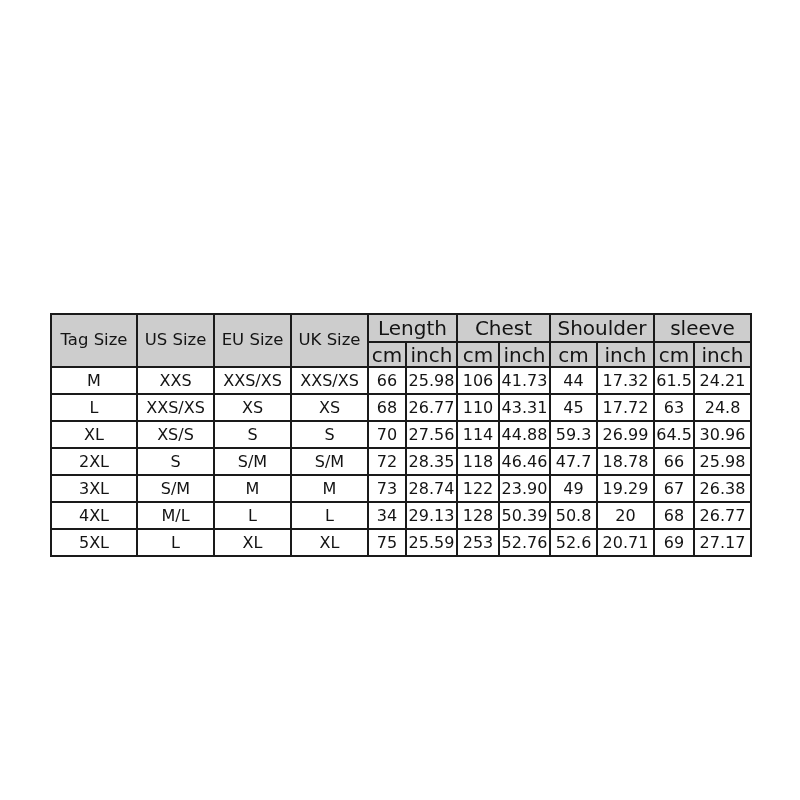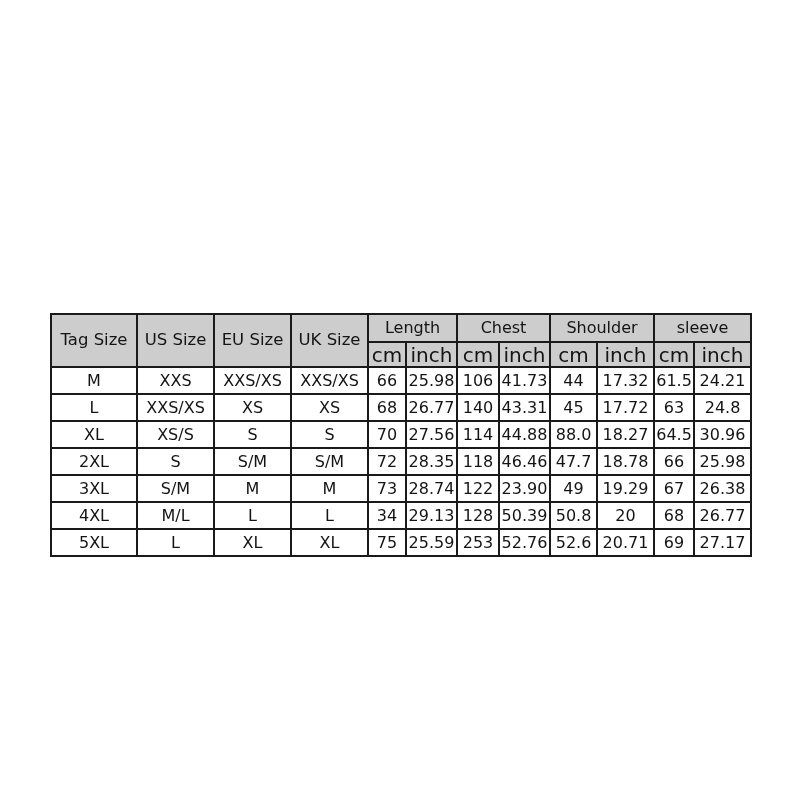--- a/index.html
+++ b/index.html
@@ -43,21 +43,21 @@
     overflow: hidden;
   }
 
   
   table.size-chart thead th {
     background: #cdcdcd;
   }
 
   th.grp-head {
     height: 26px;
-    font-size: 16px;
+    font-size: 20px;
   }
   th.sub-head {
     height: 23px;
     font-size: 20px;
   }
   th.tall-head {
     height: 49px;
     font-size: 16.5px;
   }
 
@@ -137,38 +137,38 @@
           <td>61.5</td>
           <td>24.21</td>
         </tr>
         <tr>
           <td>L</td>
           <td>XXS/XS</td>
           <td>XS</td>
           <td>XS</td>
           <td>68</td>
           <td>26.77</td>
-          <td>140</td>
+          <td>110</td>
           <td>43.31</td>
           <td>45</td>
           <td>17.72</td>
           <td>63</td>
           <td>24.8</td>
         </tr>
         <tr>
           <td>XL</td>
           <td>XS/S</td>
           <td>S</td>
           <td>S</td>
           <td>70</td>
           <td>27.56</td>
           <td>114</td>
           <td>44.88</td>
-          <td>88.0</td>
-          <td>18.27</td>
+          <td>59.3</td>
+          <td>26.99</td>
           <td>64.5</td>
           <td>30.96</td>
         </tr>
         <tr>
           <td>2XL</td>
           <td>S</td>
           <td>S/M</td>
           <td>S/M</td>
           <td>72</td>
           <td>28.35</td>

